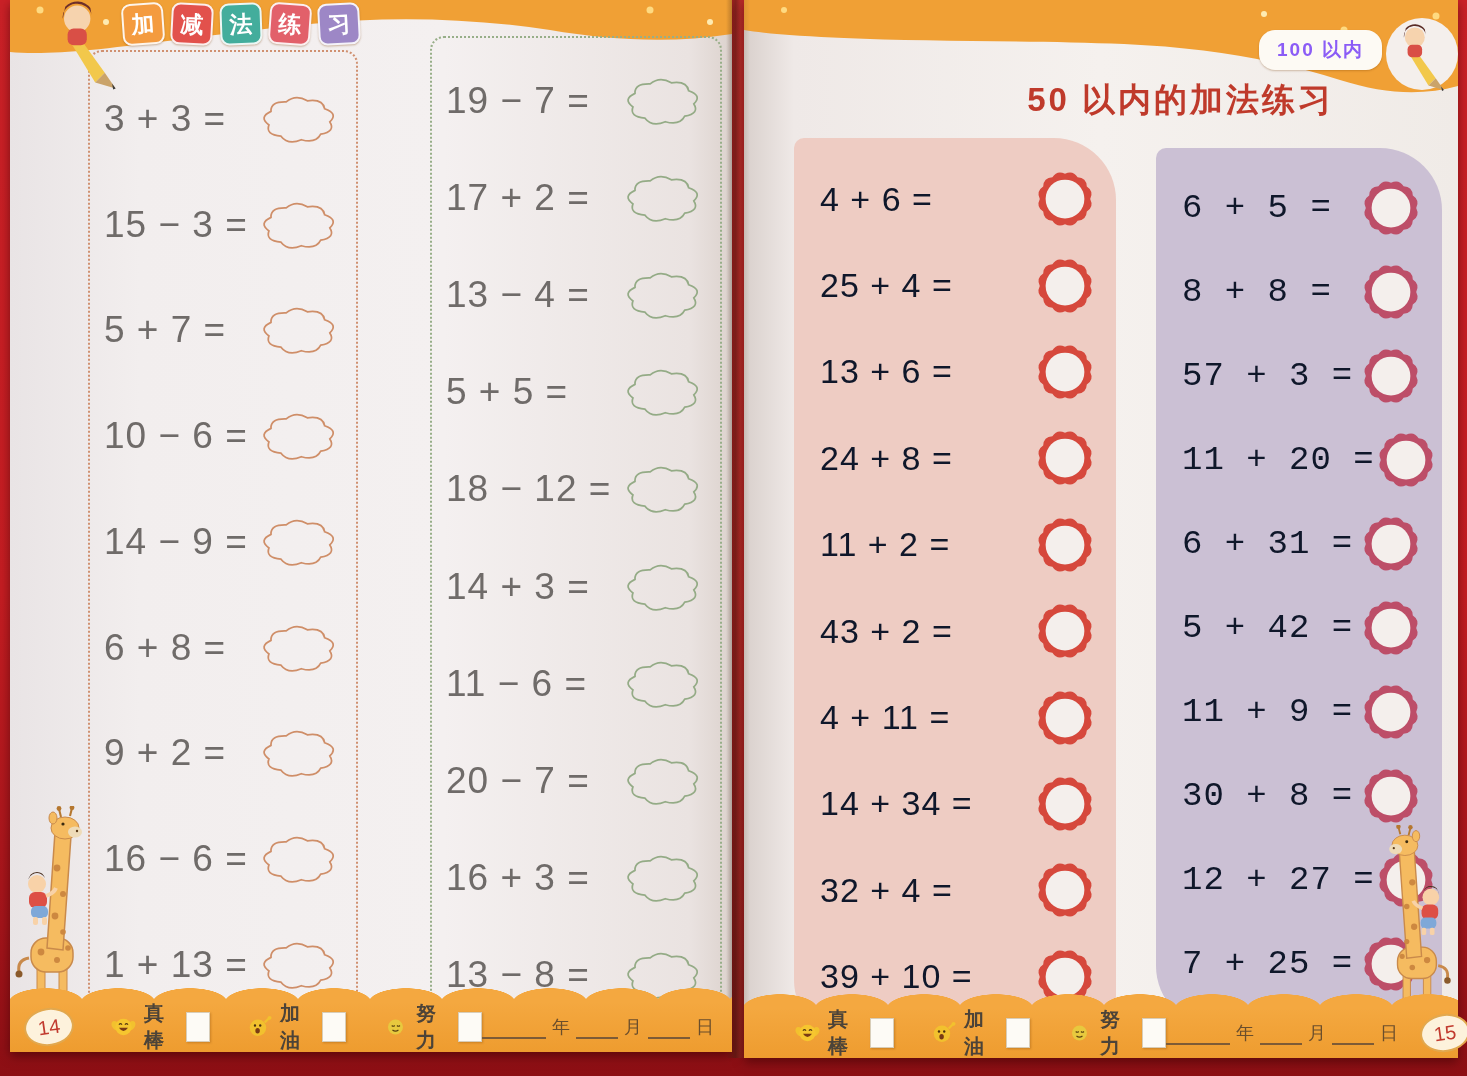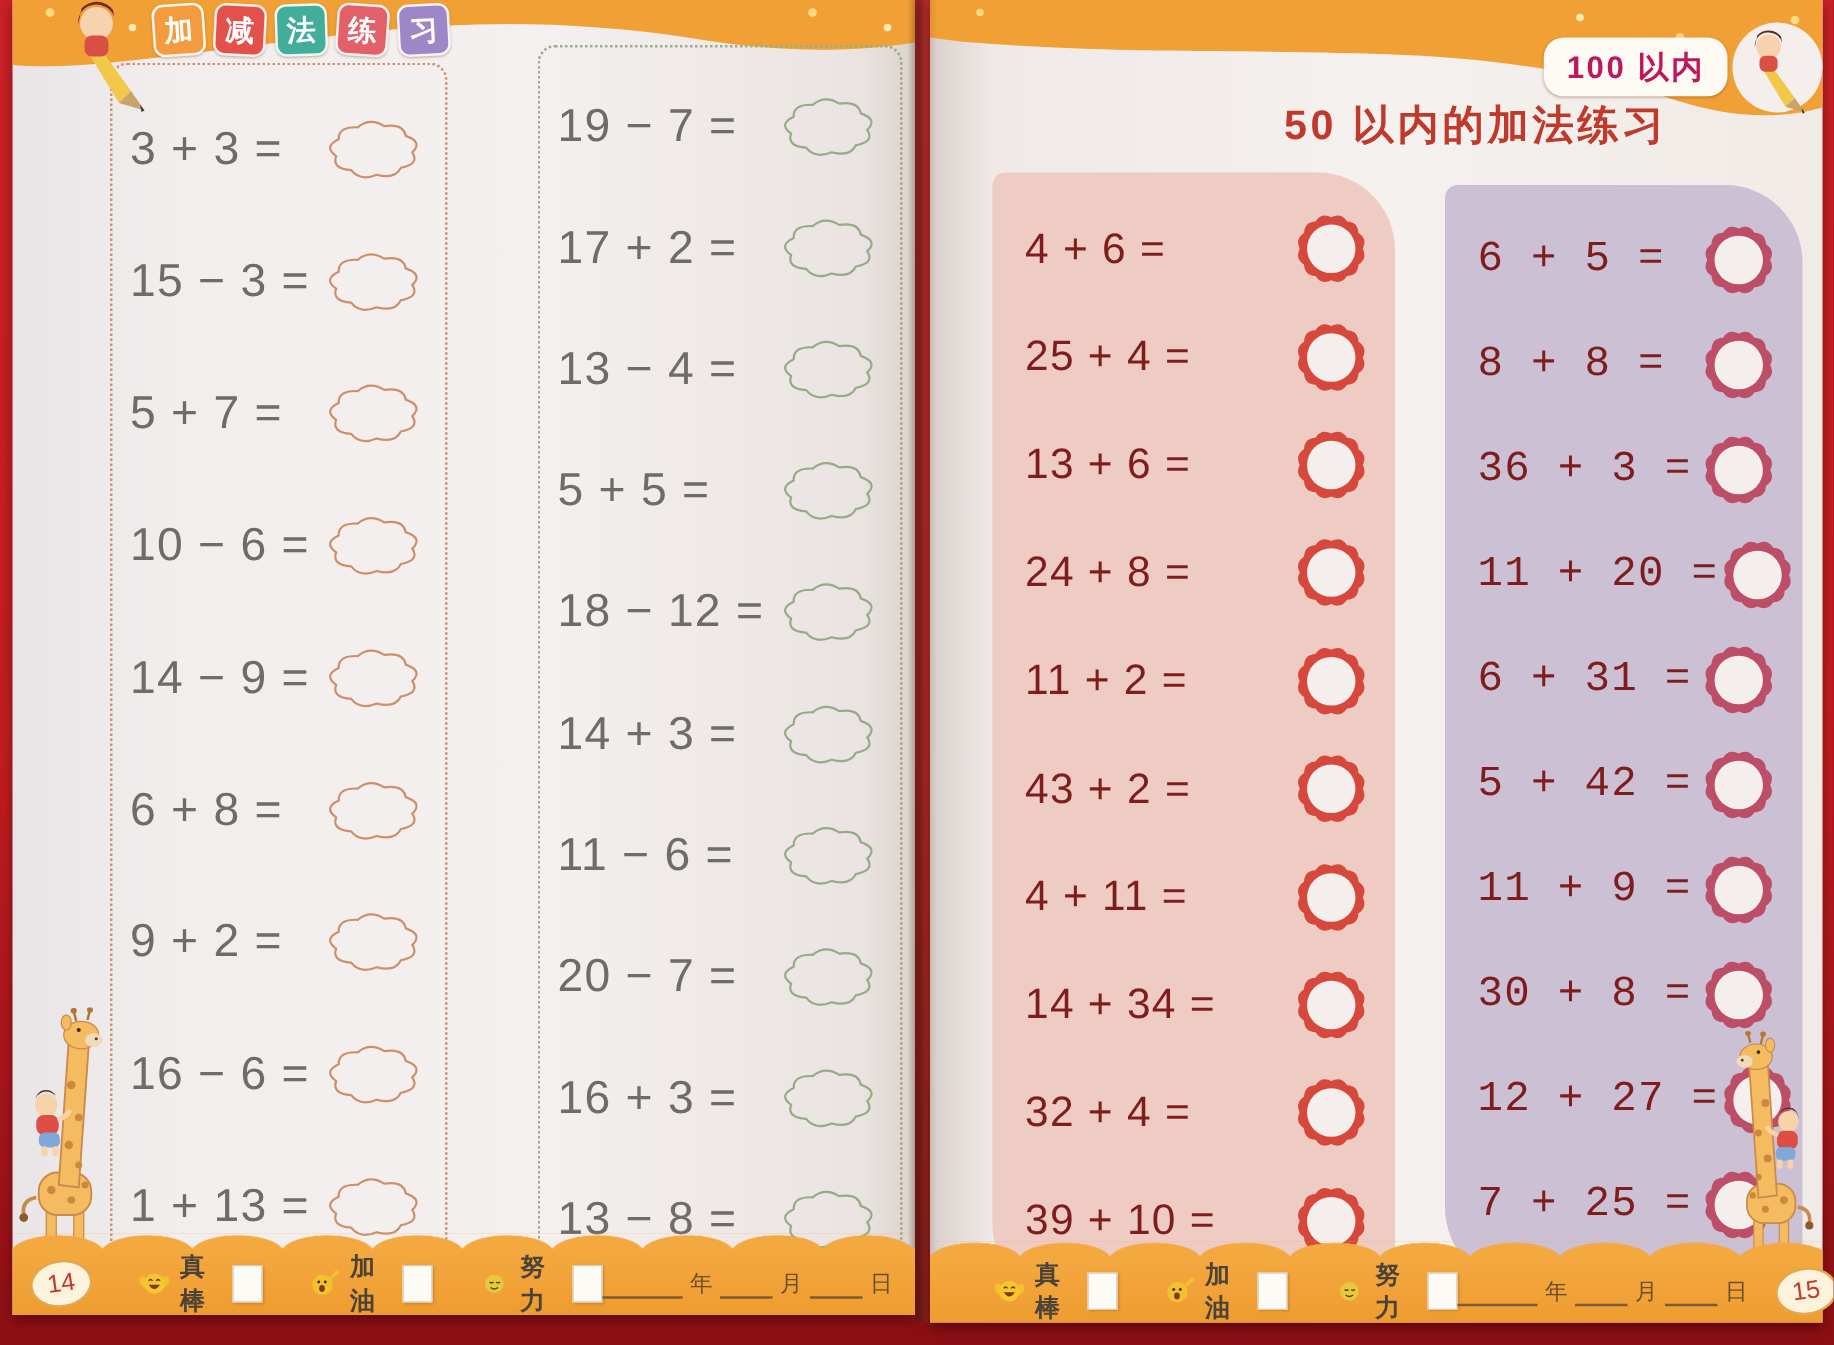--- a/index.html
+++ b/index.html
@@ -20,22 +20,22 @@
         display:flex;align-items:center;justify-content:center;color:#fff;font-size:23px;font-weight:bold;
         box-shadow:0 1px 2px rgba(120,60,0,.35);}
   .tile:nth-child(1){background:#f49b3f;transform:rotate(-4deg);}
   .tile:nth-child(2){background:#e2514c;transform:rotate(3deg);}
   .tile:nth-child(3){background:#43ad9c;transform:rotate(-2deg);}
   .tile:nth-child(4){background:#e2606a;transform:rotate(4deg);}
   .tile:nth-child(5){background:#9d87c6;transform:rotate(-3deg);}
   .mascot{position:absolute;z-index:4;}
   .mascot-notch{position:absolute;right:0px;top:18px;width:72px;height:72px;border-radius:50%;
         background:#f4efec;z-index:2;}
-  .level-pill{position:absolute;right:76px;top:30px;z-index:3;background:#fdfaf4;color:#be185d;
-        font-size:25px;font-weight:bold;padding:7px 18px;border-radius:16px;letter-spacing:2px;
+  .level-pill{position:absolute;right:76px;top:30px;z-index:3;background:#fdfaf4;color:#8b5cf6;
+        font-size:19px;font-weight:bold;padding:7px 18px;border-radius:16px;letter-spacing:2px;
         box-shadow:0 1px 2px rgba(120,60,0,.3);}
   .page-title{position:absolute;left:150px;top:78px;width:440px;text-align:right;z-index:2;
         font-size:33px;font-weight:bold;color:#bf3a2b;letter-spacing:3px;}
   
   .col{position:absolute;border-radius:14px;display:flex;flex-direction:column;
        justify-content:space-around;padding:14px 8px;z-index:2;}
   .col1{left:78px;top:50px;width:250px;height:952px;border:2px dotted #d09070;}
   .col2{left:420px;top:36px;width:272px;height:972px;border:2px dotted #97ae88;}
   .prob-row{display:flex;align-items:center;justify-content:space-between;padding:0 6px;}
   .expr{font-size:37px;color:#6f6b69;letter-spacing:1px;white-space:nowrap;}
@@ -43,21 +43,21 @@
   .cloud path{fill:none;stroke-width:1.8;}
   .cloud-orange .cloud path{stroke:#cf8e68;}
   .cloud-green .cloud path{stroke:#94ab86;}
   
   .panel{position:absolute;display:flex;flex-direction:column;justify-content:space-around;
          padding:18px 14px 22px 20px;z-index:2;}
   .panel.pink{left:50px;top:138px;width:288px;height:864px;background:#eeccc3;
          border-radius:10px 62px 12px 62px;}
   .panel.purple{left:412px;top:148px;width:252px;height:840px;background:#cbc0d4;
          border-radius:10px 62px 12px 62px;font-family:Liberation Mono, monospace;}
-  .panel .expr{font-size:34px;color:#7f1d1d;}
+  .panel .expr{font-size:34px;color:#0f172a;}
   .flower{width:62px;height:62px;flex:0 0 auto;}
   .flower-red .flower-shape{fill:#d6483c;}
   .flower-rose .flower-shape{fill:#bd4e68;}
   .flower .inner{fill:#f4efec;}
   
   .footer-band{position:absolute;left:0;right:0;bottom:0;height:50px;z-index:6;
         background:linear-gradient(180deg,#f4a840 0%,#ee9c2f 100%);}
   .footer-band::before{content:"";position:absolute;left:0;right:0;top:-15px;height:16px;
         background-image:radial-gradient(38px 15px at 50% 100%, #f4a840 97%, rgba(0,0,0,0) 100%);
         background-size:72px 16px;background-repeat:repeat-x;}
@@ -444,21 +444,21 @@
 
         <div class="prob-row">
           <span class="expr">8 + 8 =</span>
           <svg class="flower" viewBox="0 0 64 64">
             <path class="flower-shape" d="M58.0,32.0 Q62.1,40.1 54.5,45.0 Q54.1,54.1 45.0,54.5 Q40.1,62.1 32.0,58.0 Q23.9,62.1 19.0,54.5 Q9.9,54.1 9.5,45.0 Q1.9,40.1 6.0,32.0 Q1.9,23.9 9.5,19.0 Q9.9,9.9 19.0,9.5 Q23.9,1.9 32.0,6.0 Q40.1,1.9 45.0,9.5 Q54.1,9.9 54.5,19.0 Q62.1,23.9 58.0,32.0 Z"></path>
             <circle class="inner" cx="32" cy="32" r="20"></circle>
           </svg>
         </div>
 
         <div class="prob-row">
-          <span class="expr">36 + 3 =</span>
+          <span class="expr">57 + 3 =</span>
           <svg class="flower" viewBox="0 0 64 64">
             <path class="flower-shape" d="M58.0,32.0 Q62.1,40.1 54.5,45.0 Q54.1,54.1 45.0,54.5 Q40.1,62.1 32.0,58.0 Q23.9,62.1 19.0,54.5 Q9.9,54.1 9.5,45.0 Q1.9,40.1 6.0,32.0 Q1.9,23.9 9.5,19.0 Q9.9,9.9 19.0,9.5 Q23.9,1.9 32.0,6.0 Q40.1,1.9 45.0,9.5 Q54.1,9.9 54.5,19.0 Q62.1,23.9 58.0,32.0 Z"></path>
             <circle class="inner" cx="32" cy="32" r="20"></circle>
           </svg>
         </div>
 
         <div class="prob-row">
           <span class="expr">11 + 20 =</span>
           <svg class="flower" viewBox="0 0 64 64">
             <path class="flower-shape" d="M58.0,32.0 Q62.1,40.1 54.5,45.0 Q54.1,54.1 45.0,54.5 Q40.1,62.1 32.0,58.0 Q23.9,62.1 19.0,54.5 Q9.9,54.1 9.5,45.0 Q1.9,40.1 6.0,32.0 Q1.9,23.9 9.5,19.0 Q9.9,9.9 19.0,9.5 Q23.9,1.9 32.0,6.0 Q40.1,1.9 45.0,9.5 Q54.1,9.9 54.5,19.0 Q62.1,23.9 58.0,32.0 Z"></path>

